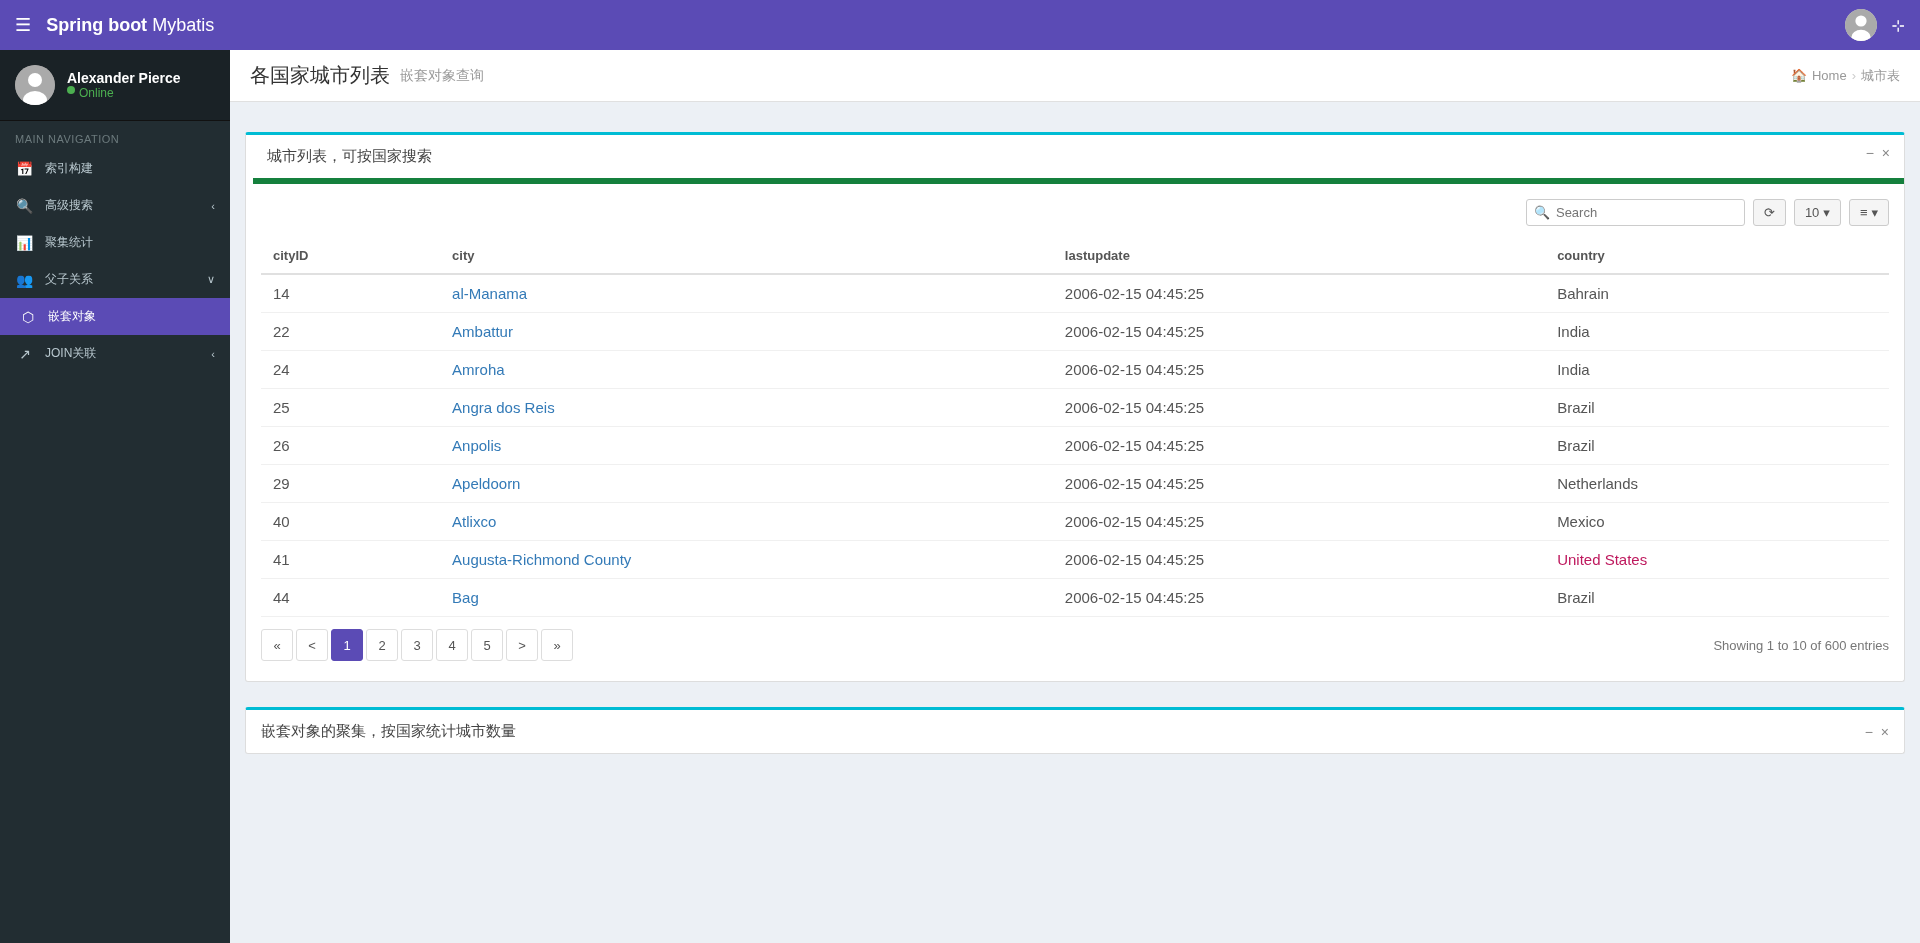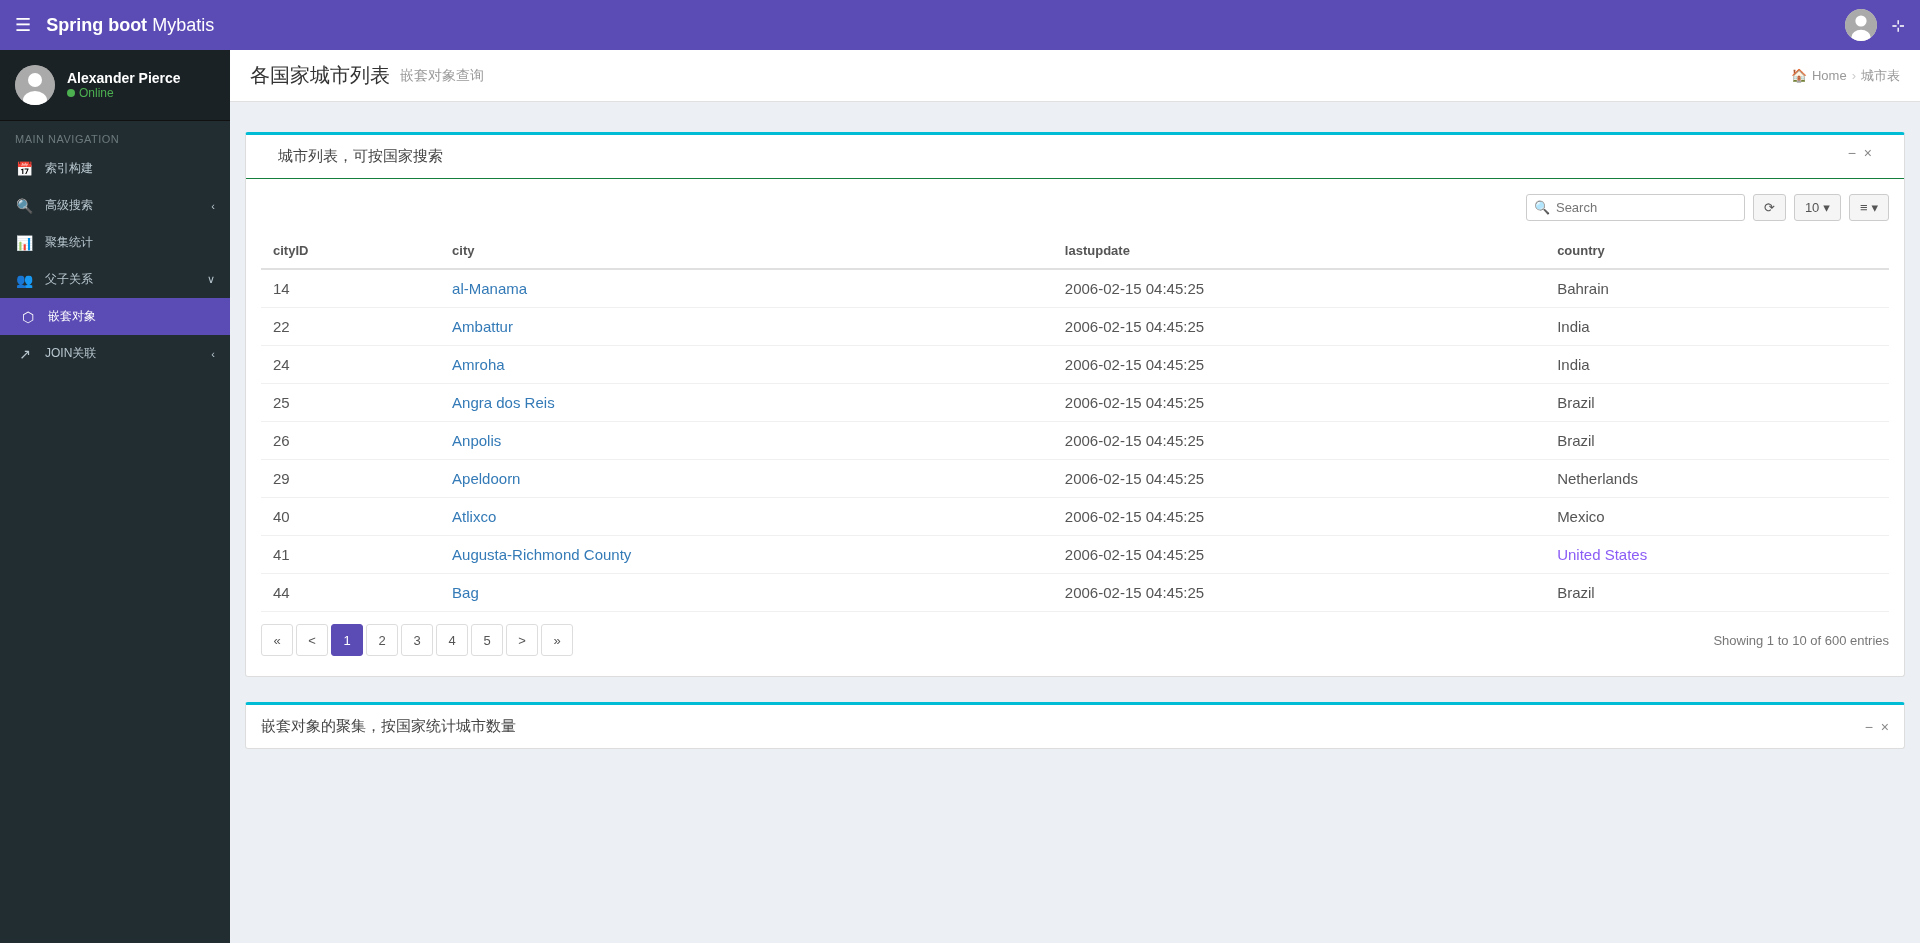--- a/index.html
+++ b/index.html
@@ -45,21 +45,21 @@
       display: flex;
       align-items: center;
       gap: 12px;
       padding: 15px;
       background: #1a2226;
       border-bottom: 1px solid #111;
     }
     .sidebar-avatar { width: 40px; height: 40px; border-radius: 50%; background: #999; overflow: hidden; }
     .sidebar-avatar svg { width: 40px; height: 40px; }
     .sidebar-user-info .username { color: white; font-weight: 600; font-size: 14px; }
-    .sidebar-user-info .status { color: #4caf50; font-size: 12px; display: flex; align-items: center; gap: 4px; }
+    .sidebar-user-info .status { color: #4caf50; font-size: 12px; display: flex; gap: 4px; }
     .status-dot { width: 8px; height: 8px; border-radius: 50%; background: #4caf50; display: inline-block; }
 
     .sidebar-nav-heading {
       font-size: 11px;
       color: #6c7a7d;
       padding: 12px 15px 5px;
       text-transform: uppercase;
       letter-spacing: 0.5px;
     }
     .sidebar-item {
@@ -106,24 +106,25 @@
 
     
     .panel {
       background: white;
       border: 1px solid #ddd;
       border-radius: 3px;
       border-top: 3px solid #00bcd4;
       margin-top: 15px;
     }
     .panel-header {
-      padding: 12px 32px;
-      border-bottom: 1px solid #15803d;
+      padding: 12px 14px;
+      border-bottom: 6px solid #15803d;
       font-size: 15px;
       color: #444;
+      margin-left: 7px;
     }
     .panel-body { padding: 15px; }
 
     
     .table-toolbar {
       display: flex;
       justify-content: flex-end;
       align-items: center;
       gap: 8px;
       margin-bottom: 12px;
@@ -168,21 +169,21 @@
       border-bottom: 2px solid #e0e0e0;
       font-size: 13px;
     }
     .data-table td {
       padding: 10px 12px;
       border-bottom: 1px solid #f0f0f0;
       color: #555;
       font-size: 15px;
     }
     .city-link { color: #337ab7; text-decoration: none; }
-    .country-link { color: #8b5cf6; text-decoration: none; }
+    .country-link { color: #be185d; text-decoration: none; }
 
     
     .pagination-area {
       display: flex;
       justify-content: space-between;
       align-items: center;
       padding: 12px 0 5px;
     }
     .pagination { display: flex; gap: 3px; }
     .page-btn {

